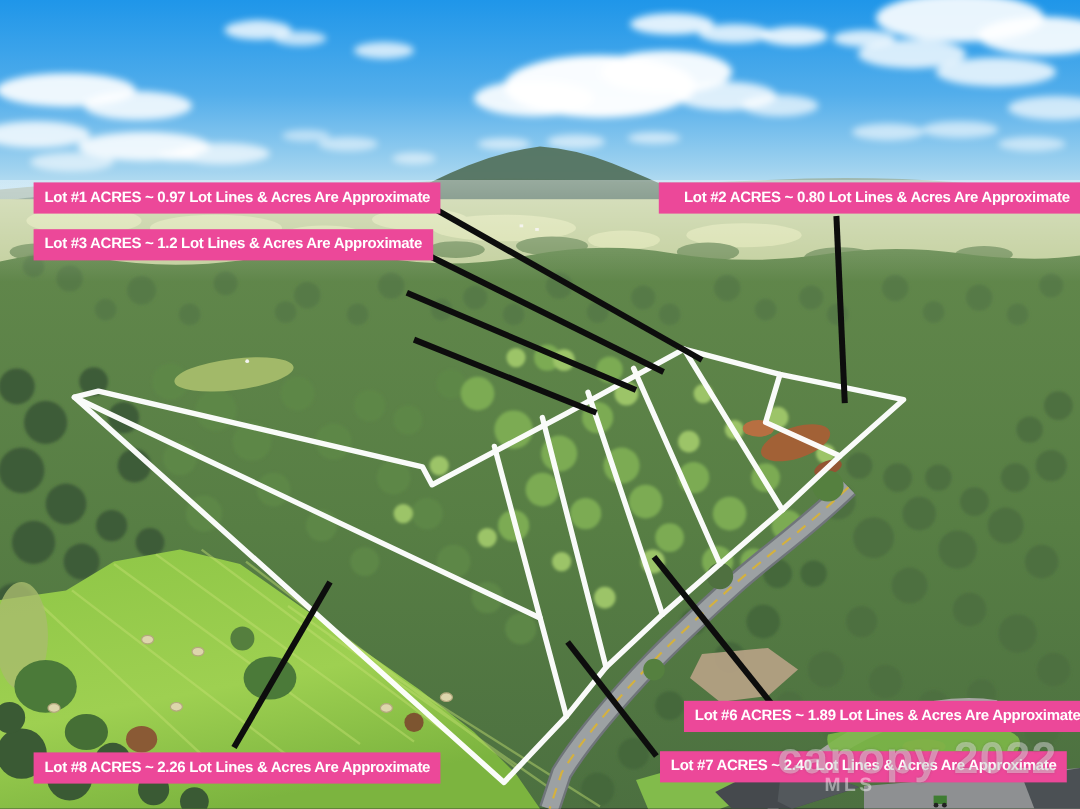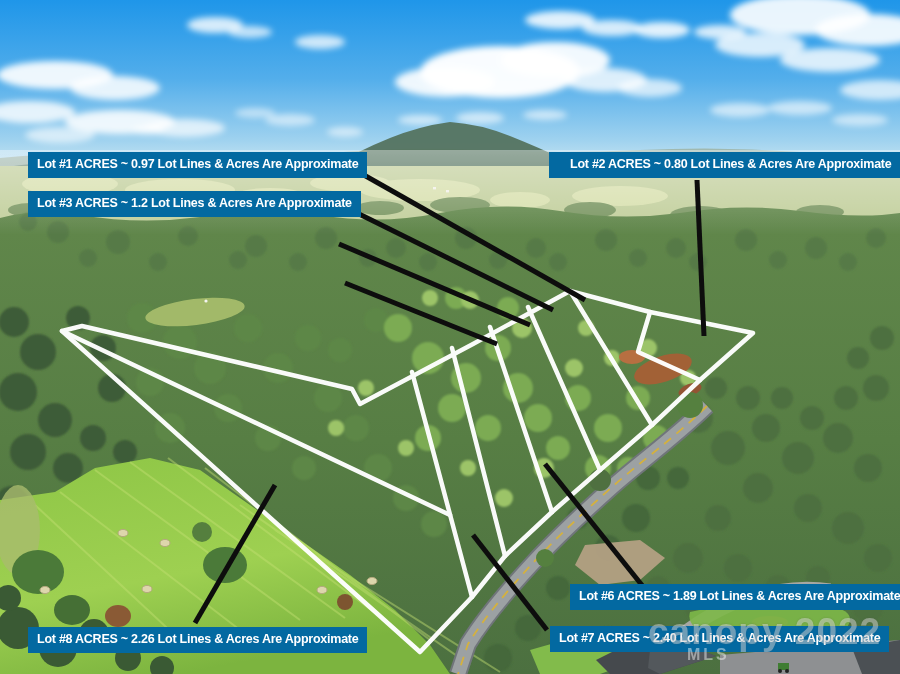--- a/index.html
+++ b/index.html
@@ -1,19 +1,19 @@
 <!DOCTYPE html>
 <html><head>
 <meta charset="utf-8">
 <style>
   html,body{margin:0;padding:0;background:#222;}
   #stage{position:relative;width:900px;height:674px;overflow:hidden;
          font-family:"Liberation Sans",sans-serif;}
   #scene{position:absolute;left:0;top:0;}
-  .lot-label{position:absolute;background:#0369a1;color:#fff;
+  .lot-label{position:absolute;background:#ec4899;color:#fff;
     font-family:"Liberation Sans",sans-serif;font-weight:bold;
     font-size:12.5px;line-height:13px;padding:6px 9px 7px 9px;
     white-space:nowrap;letter-spacing:-0.25px;z-index:5;}
   .l1{left:28px;top:152px;}
   .l2{left:549px;top:152px;padding-left:21px;}
   .l3{left:28px;top:191px;text-align:right;}
   .l4{left:28px;top:230px;}
   .l5{left:28px;top:269px;}
   .l6{left:550px;top:584px;margin-left:20px;}
   .l7{left:550px;top:626px;}

